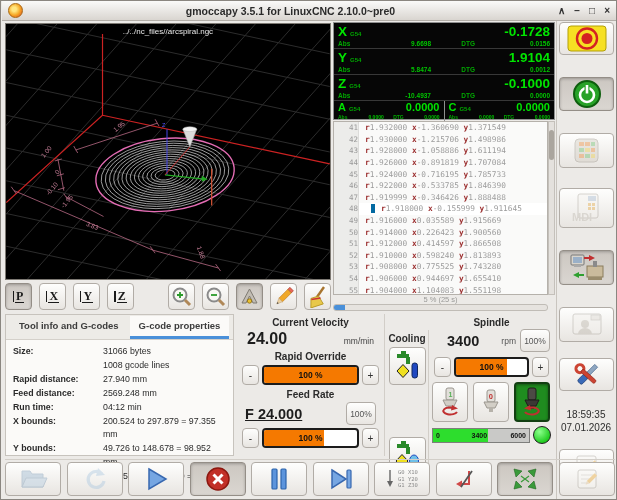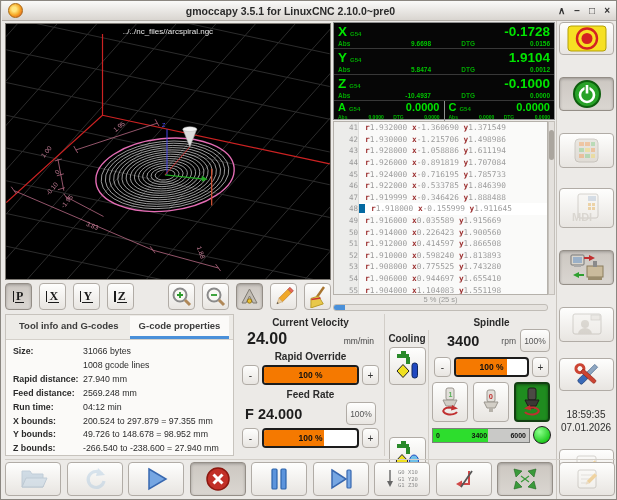--- a/index.html
+++ b/index.html
@@ -61,21 +61,21 @@
   .gcode{position:absolute;left:332px;top:120px;width:215px;height:174px;background:#fafaf9;
     border:1px solid #b5b1ab;box-sizing:border-box;overflow:hidden;
     font-family:"DejaVu Sans Mono",monospace;}
   .gc-row{display:flex;height:11.6px;align-items:center;}
   .gc-n{width:25px;flex:none;background:#ececea;border-right:1px solid #dcdcda;color:#999;
     font-size:7.5px;text-align:right;height:100%;display:flex;
     align-items:center;justify-content:flex-end;box-sizing:border-box;}
   .gc-code{font-size:7.8px;color:#9c9c9c;padding-left:6px;white-space:pre;}
   .gc-code b{color:#9c3030;font-weight:bold;}
   .gc-row.sel{background:#ffffff;}
-  .gc-row.sel .gc-code{border-left:6px solid #0369a1;}
+  .gc-row.sel .gc-code{border-left:4px solid #0369a1;margin-left:12px;}
   .gc-scroll{position:absolute;left:547px;top:120px;width:7px;height:174px;background:#e4e1dd;
     border:1px solid #c4c0ba;box-sizing:border-box;}
   .gc-thumb{position:absolute;left:0;right:0;top:8px;height:30px;background:#aaa59e;border-radius:3px;}
   .gc-progress{position:absolute;left:332px;top:294px;width:215px;}
   .gc-ptext{text-align:center;font-size:7.5px;color:#9a9a98;height:9px;line-height:9px;}
   .gc-trough{height:5px;background:#e6e3df;border:1px solid #c0bcb6;border-radius:3px;
     position:relative;overflow:hidden;}
   .gc-fill{position:absolute;left:0;top:0;bottom:0;background:#4a90d9;}
   
   .rsep{position:absolute;left:555px;top:20px;bottom:0;width:1px;background:#c9c5bf;}
@@ -83,37 +83,37 @@
   .clock{position:absolute;left:556px;width:58px;top:407px;text-align:center;font-size:10px;
     color:#2d2d2d;line-height:13px;}
   
   .info{position:absolute;left:4px;top:313px;width:229px;height:142px;background:#f6f5f2;
     border:1px solid #c7c3bd;box-sizing:border-box;}
   .info-tabs{display:flex;height:24px;align-items:flex-end;padding-left:4px;gap:2px;
     background:#edebe7;border-bottom:1px solid #d4d0ca;}
   .tab{font-size:9.5px;font-weight:bold;color:#3c3c3c;padding:4px 9px 5px;border-bottom:3px solid transparent;}
   .tab.active{background:#fbfaf8;border-bottom:3px solid #4a90d9;}
   .info-rows{padding:5px 7px;background:#fbfaf8;height:calc(100% - 25px);box-sizing:border-box;}
-  .info-row{display:flex;font-size:8.8px;line-height:13.9px;color:#2b2b2b;}
+  .info-row{display:flex;font-size:8.8px;line-height:13.9px;color:#2b2b2b;gap:20px;}
   .info-label{width:70px;flex:none;font-weight:bold;}
   
   .panel-title{text-align:center;font-size:10px;font-weight:bold;color:#2b2b2b;padding-top:3px;}
   .vel{position:absolute;left:236px;top:313px;width:148px;height:142px;border-right:1px solid #d2cec8;box-sizing:border-box;}
   .vel-val{display:flex;align-items:baseline;padding:2px 10px 0;}
   .vel-num{font-size:16px;font-weight:bold;color:#1d1d1d;}
   .vel-unit{margin-left:auto;font-size:8.5px;color:#444;}
   .sl-row{display:flex;align-items:center;gap:3px;padding:2px 5px 0;height:22px;box-sizing:content-box;}
   .sl-btn{width:17px;height:20px;font-size:10px;color:#333;flex:none;}
   .sl-trough{flex:1;height:20px;border:2px solid #1c1c1c;border-radius:4px;background:#fff;
     position:relative;overflow:hidden;box-sizing:border-box;}
   .sl-fill{position:absolute;left:0;top:0;bottom:0;background:#f57900;}
   .sl-label{position:absolute;inset:0;display:flex;align-items:center;justify-content:center;
     font-size:8.5px;font-weight:bold;color:#111;}
   .feed-row{display:flex;align-items:center;padding:2px 8px 0;gap:6px;}
-  .feed-num{font-size:14.5px;font-weight:bold;color:#1d1d1d;}
+  .feed-num{font-size:14.5px;font-weight:bold;color:#1d1d1d;text-decoration:underline;}
   .reset-btn{margin-left:auto;width:30px;height:23px;font-size:8.5px;color:#555;}
   
   .cool{position:absolute;left:385px;top:313px;width:43px;height:142px;border-right:1px solid #d2cec8;box-sizing:border-box;margin-top:16px;}
   .cool-btn{width:37px;height:38px;margin:3px auto 0;}
   .cool-btn.b2{margin-top:52px;}
   
   .spin{position:absolute;left:428px;top:313px;width:125px;height:142px;}
   .spin-head{display:flex;align-items:center;padding:1px 4px 0;gap:4px;}
   .spin-num{font-size:14.5px;font-weight:bold;color:#1d1d1d;margin-left:14px;}
   .spin-unit{font-size:8.5px;color:#555;margin-left:auto;}

